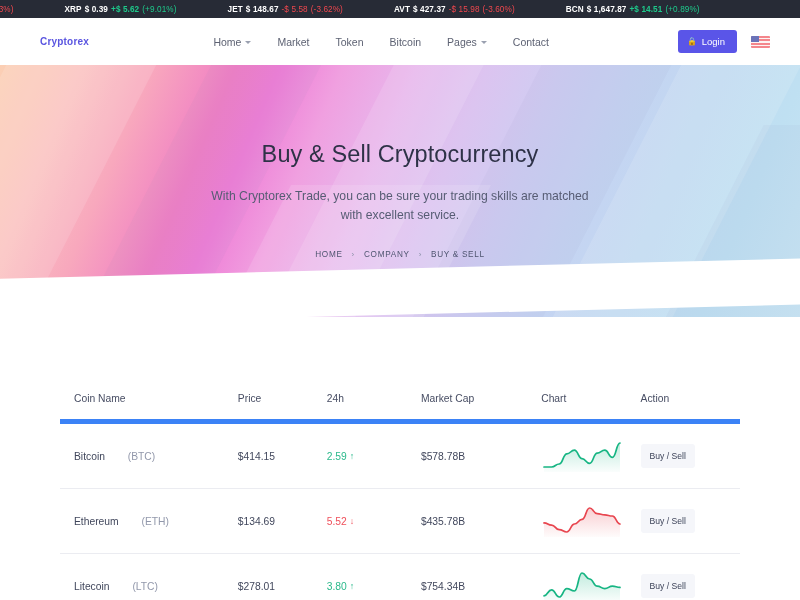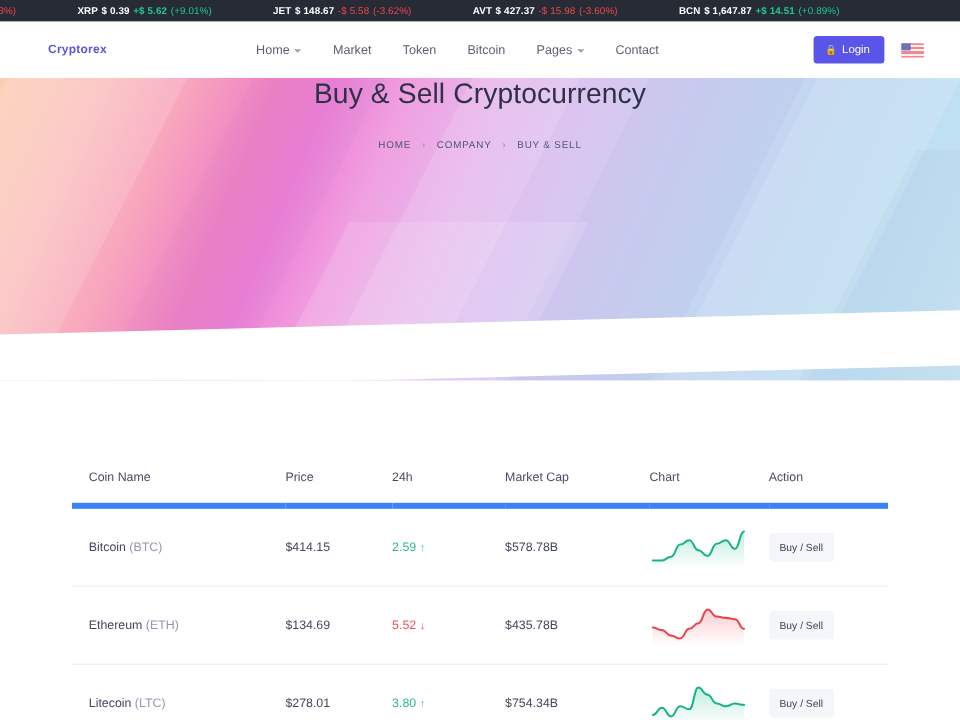--- a/index.html
+++ b/index.html
@@ -151,20 +151,21 @@
     left:-10px; right:-10px; bottom:-8px;
     height:46px;
     background:#ffffff;
     transform:rotate(-1.45deg);
     transform-origin:left bottom;
   }
   #hero-content {
     position:relative;
     z-index:5;
     text-align:center;
+    padding-top:76px;
   }
   #hero-title {
     font-size:23.5px;
     color:#2e3247;
     font-weight:normal;
     letter-spacing:.1px;
   }
   #hero-subtitle {
     margin-top:19px;
     font-size:12.2px;
@@ -212,21 +213,21 @@
     height:45px;
   }
   .col-name   { width:170px; padding-left:14px !important; }
   .col-price  { width:85px; }
   .col-24h    { width:90px; }
   .col-mcap   { width:115px; }
   .col-chart  { width:95px; }
   .col-action { width:95px; }
   thead .col-name { padding-left:14px; }
 
-  .coin-ticker { color:#9298ab; }
+  .coin-ticker { color:#9298ab;margin-left:20px; }
   .chg { font-size:10.3px; display:inline-flex; align-items:center; gap:3px; }
   .chg.up { color:#2bb98b; }
   .chg.down { color:#ef4f5a; }
   .arrow { font-size:9px; }
 
   .spark { display:block; }
 
   .buysell-button {
     background:#f5f6fa;
     border:none;
@@ -310,20 +311,21 @@
   <div class="hero-facet" style="left:-60px;top:-40px;width:150px;height:340px;"></div>
   <div class="hero-facet dark" style="left:150px;top:-60px;width:110px;height:360px;"></div>
   <div class="hero-facet" style="left:330px;top:-50px;width:90px;height:350px;"></div>
   <div class="hero-facet dark" style="left:470px;top:-30px;width:130px;height:340px;"></div>
   <div class="hero-facet" style="left:620px;top:-60px;width:120px;height:360px;"></div>
   <div class="hero-facet dark" style="left:700px;top:60px;width:160px;height:250px;"></div>
   <div class="hero-facet" style="left:240px;top:120px;width:200px;height:200px;"></div>
 
   <div id="hero-content">
     <h1 id="hero-title">Buy &amp; Sell Cryptocurrency</h1>
+    <p id="hero-subtitle">With Cryptorex Trade, you can be sure your trading skills are matched with excellent service.</p>
     <div id="breadcrumb">
         <span class="crumb">HOME</span>
         <span class="crumb-sep">›</span>
         <span class="crumb">COMPANY</span>
         <span class="crumb-sep">›</span>
         <span class="crumb current">BUY &amp; SELL</span>
       </div>
   </div>
 
   <div id="hero-clip"></div>

